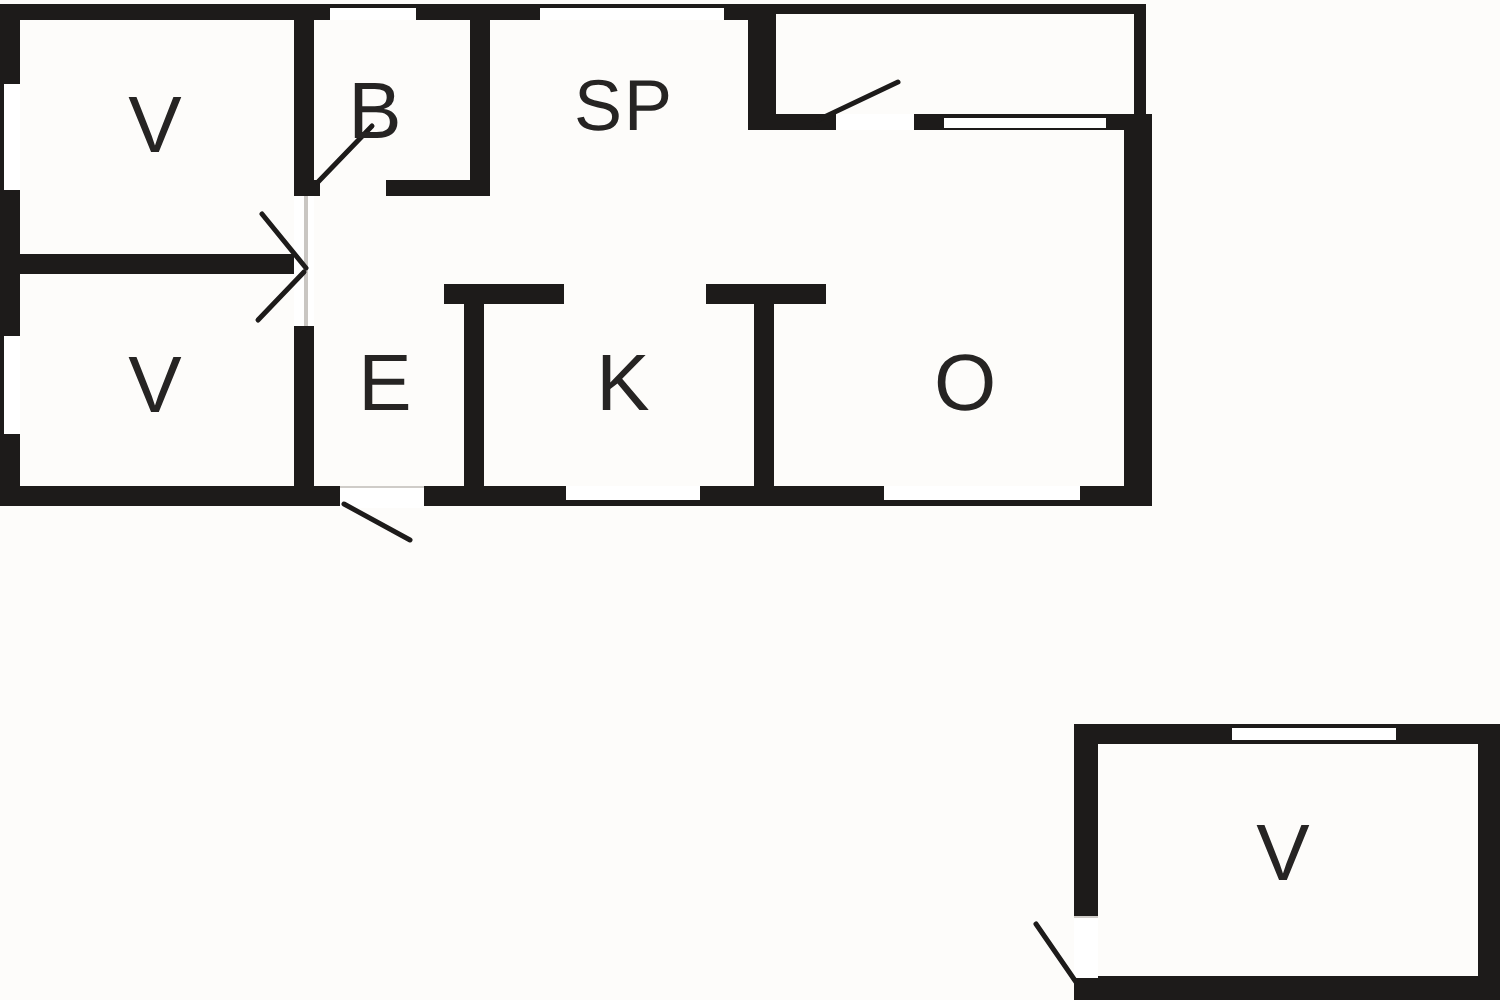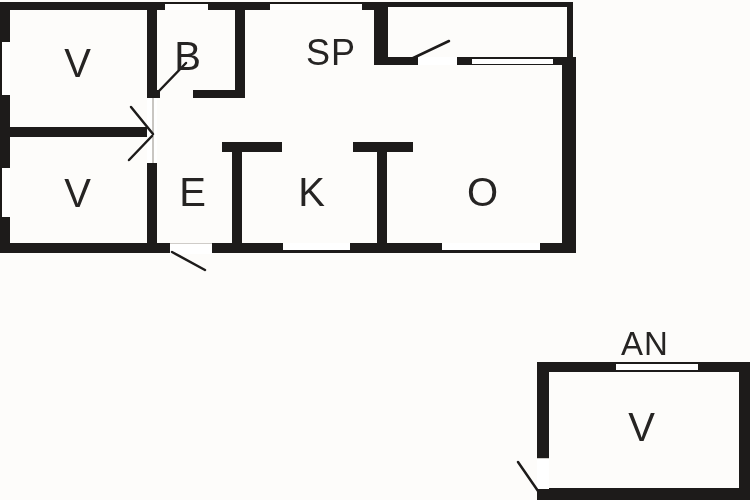--- a/index.html
+++ b/index.html
@@ -87,21 +87,20 @@
     <line x1="159" y1="91" x2="186" y2="63" stroke="#1d1b1a" stroke-width="2.5" stroke-linecap="round"></line>
     <line x1="131" y1="107" x2="153" y2="134" stroke="#1d1b1a" stroke-width="2.5" stroke-linecap="round"></line>
     <line x1="129" y1="160" x2="152" y2="136" stroke="#1d1b1a" stroke-width="2.5" stroke-linecap="round"></line>
     <line x1="409" y1="60" x2="449" y2="41" stroke="#1d1b1a" stroke-width="2.5" stroke-linecap="round"></line>
     <line x1="172" y1="252" x2="205" y2="270" stroke="#1d1b1a" stroke-width="2.5" stroke-linecap="round"></line>
     <line x1="518" y1="462" x2="538" y2="491" stroke="#1d1b1a" stroke-width="2.5" stroke-linecap="round"></line>
   </svg>
 
   <div class="room-label" style="left:78px;top:63px;">V</div>
   <div class="room-label" style="left:188px;top:56px;">B</div>
-  <div class="room-label fs36" style="left:331px;top:53px;">SP</div>
+  <div class="room-label fs36" style="left:312px;top:53px;">SP</div>
   <div class="room-label" style="left:78px;top:193px;">V</div>
   <div class="room-label" style="left:193px;top:192px;">E</div>
   <div class="room-label" style="left:312px;top:192px;">K</div>
   <div class="room-label" style="left:483px;top:192px;">O</div>
-  <div class="room-label fs33" style="left:645px;top:343px;">AN</div>
   <div class="room-label" style="left:642px;top:427px;">V</div>
 
 </div>
 
 </body></html>

